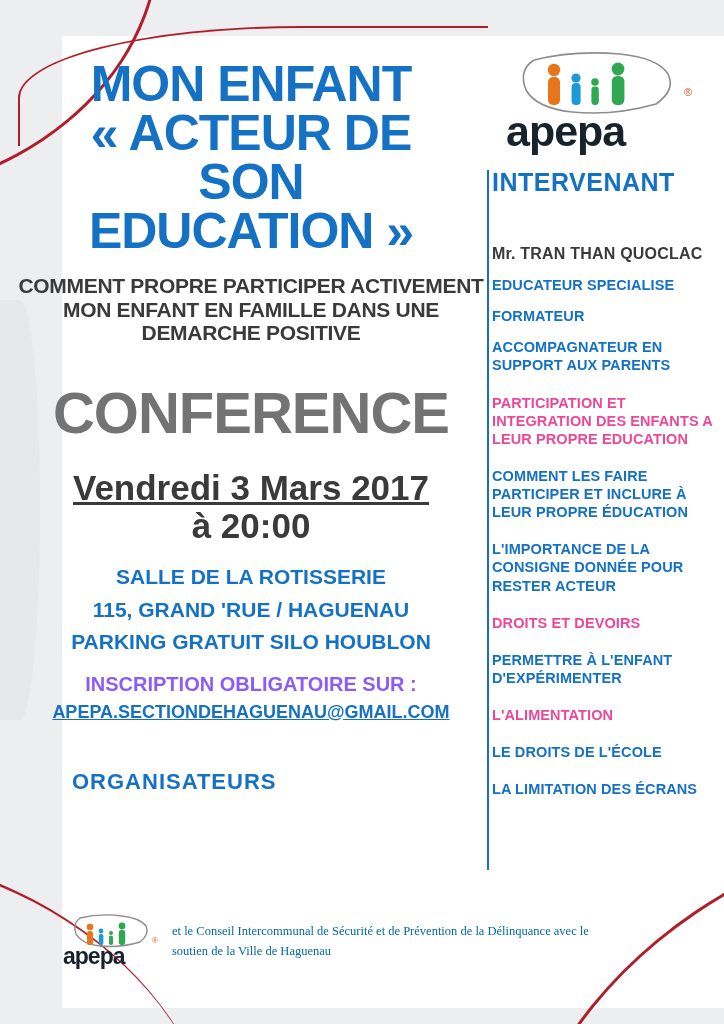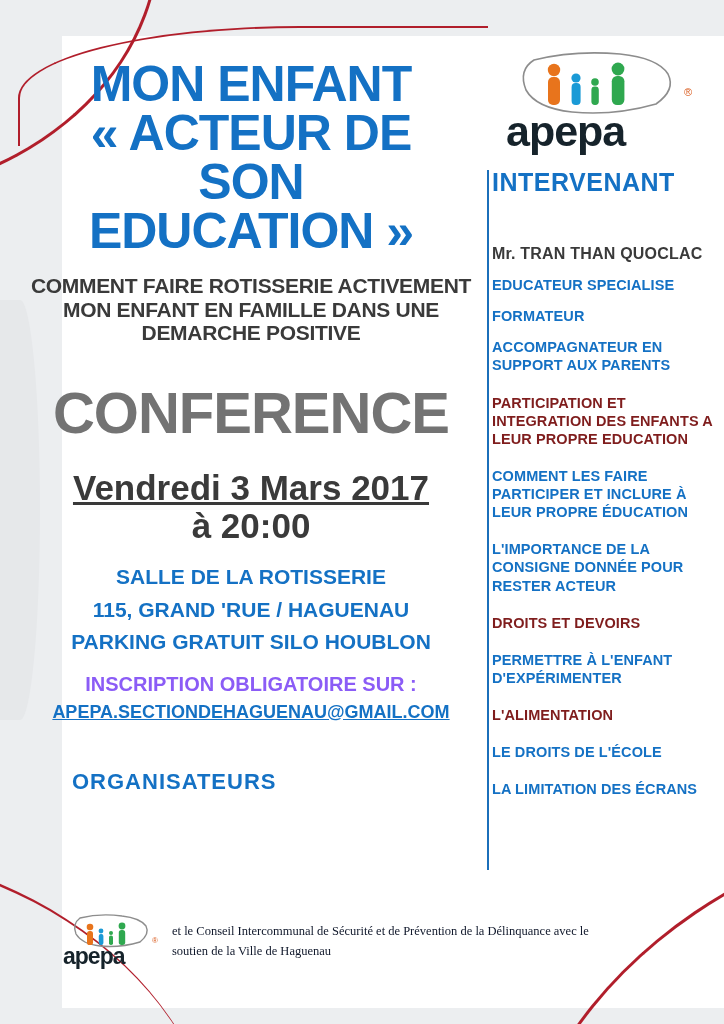--- a/index.html
+++ b/index.html
@@ -167,21 +167,21 @@
     position:absolute;
     left:60px; top:912px;
     width:620px;
     display:flex;
     align-items:center;
     gap:12px;
   }
   .footer-text {
     font-family:"Liberation Serif", serif;
     font-size:12.5px;
-    color:#0f172a;
+    color:#0369a1;
     line-height:1.6;
     max-width:420px;
   }
 
   
   .logo-big {
     position:absolute;
     left:500px; top:48px;
     width:200px; height:110px;
   }
@@ -226,21 +226,21 @@
   }
   .r-item {
     margin-top:13px;
     color:#1471c4;
     font-weight:bold;
     font-size:14.5px;
     line-height:1.25;
     letter-spacing:0.1px;
   }
   .r-item.dark {
-    color:#7f1d1d;
+    color:#ec4899;
   }
   .r-item.sp-top { margin-top:19px; }
 </style>
 </head>
 <body>
 
 <div class="poster">
 
   <div class="bg-top-grey"></div>
   <div class="bg-left-grey"></div>
@@ -256,21 +256,21 @@
   <div class="left">
 
     <div class="title">
       <span class="l1">MON ENFANT</span>
       <span class="l2">« ACTEUR  DE</span>
       <span class="l3">SON</span>
       <span class="l4">EDUCATION »</span>
     </div>
 
     <div class="subtitle">
-      <div>COMMENT FAIRE ROTISSERIE ACTIVEMENT</div>
+      <div>COMMENT PROPRE PARTICIPER ACTIVEMENT</div>
       <div>MON ENFANT EN FAMILLE DANS UNE</div>
       <div>DEMARCHE POSITIVE</div>
     </div>
 
     <div class="conference">CONFERENCE</div>
 
     <div class="date">Vendredi 3 Mars 2017</div>
     <div class="time">à 20:00</div>
 
     <div class="venue">

